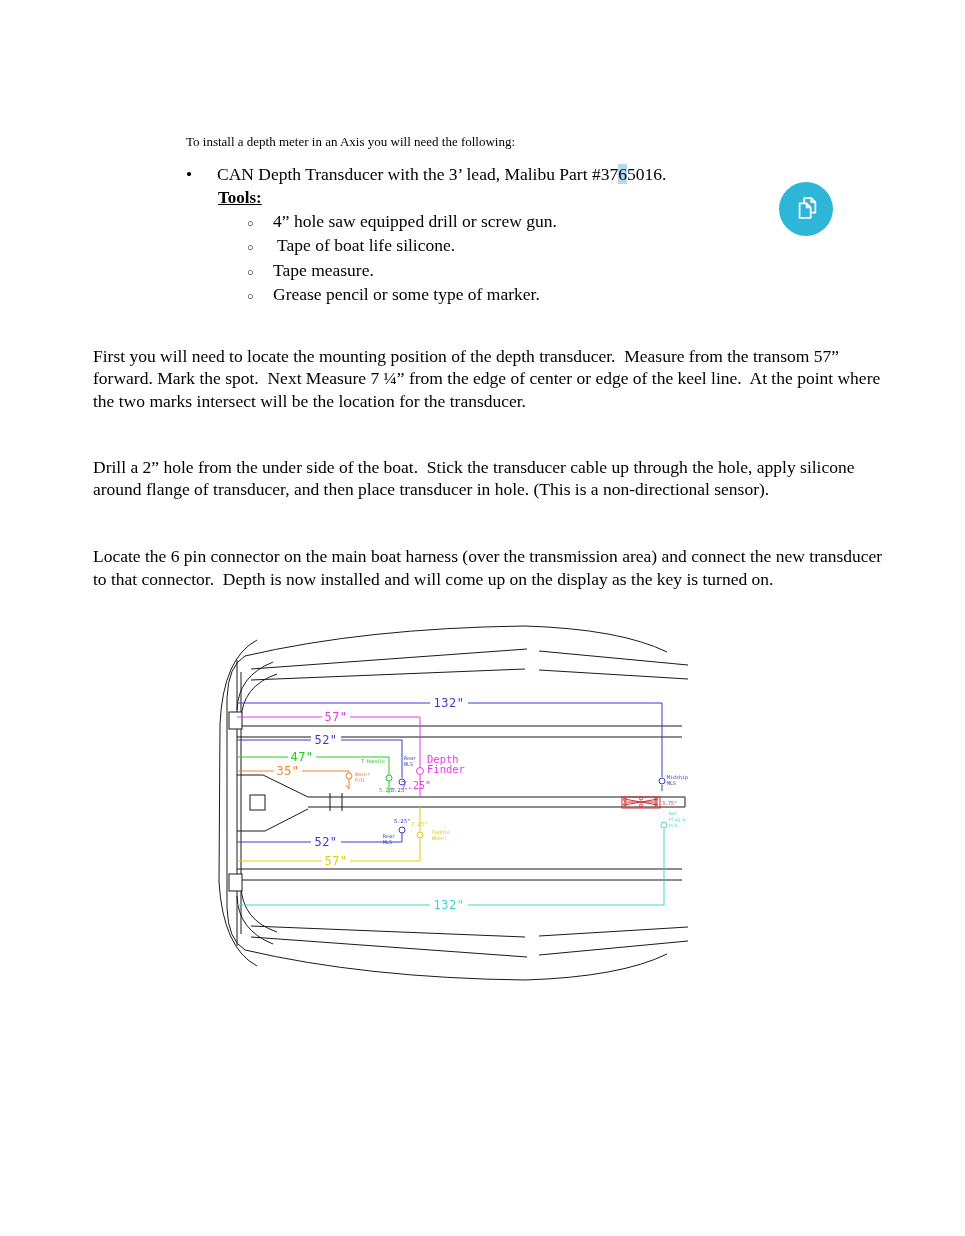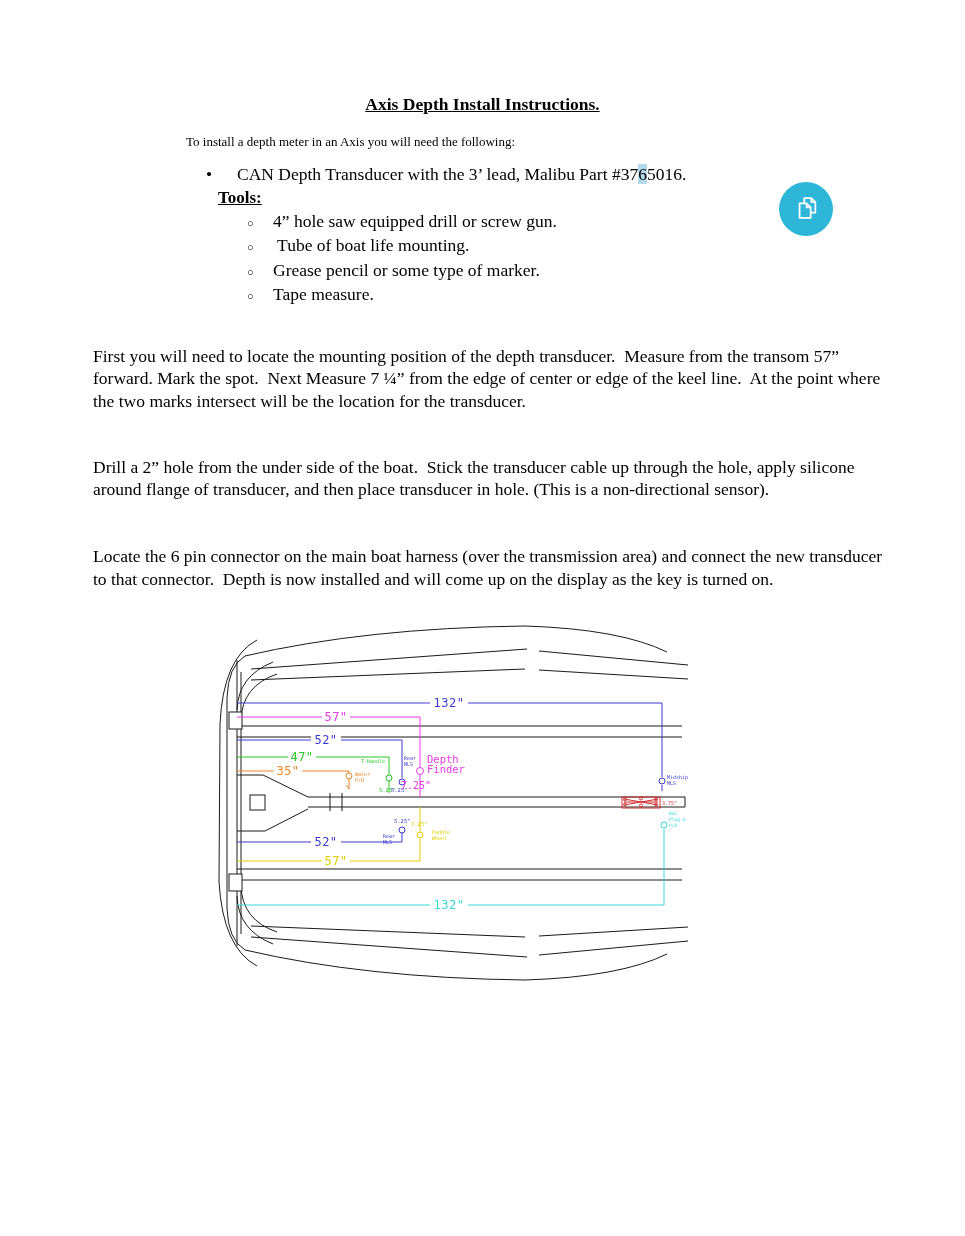--- a/index.html
+++ b/index.html
@@ -1,21 +1,21 @@
 <!DOCTYPE html>
 <html><head>
 <meta charset="utf-8">
 <style>
   html,body{margin:0;padding:0;background:#fff;}
   .page{position:relative;width:965px;height:1236px;background:#fff;overflow:hidden;
         font-family:"Liberation Serif", serif;color:#000;}
   .title{position:absolute;top:94px;left:0;width:965px;text-align:center;
          font-size:17.5px;font-weight:bold;text-decoration:underline;}
   .intro{position:absolute;top:134px;left:186px;font-size:13px;}
-  .bullet-row{position:absolute;top:164px;left:186px;font-size:17.5px;margin-left:20px;}
+  .bullet-row{position:absolute;top:164px;left:186px;font-size:17.5px;}
   .bullet-dot{display:inline-block;width:31px;}
   .hl{background:#b3d9ec;}
   .tools-heading{position:absolute;top:188px;left:218px;font-size:17px;
                  font-weight:bold;text-decoration:underline;}
   .tools-list{position:absolute;top:210px;left:247px;font-size:17.5px;line-height:22.4px;}
   .tool-row{white-space:pre-wrap;}
   .tool-marker{display:inline-block;width:26px;font-size:11px;}
   .bodyblock{position:absolute;left:93px;width:790px;font-size:17.5px;line-height:22.4px;
              white-space:pre-wrap;}
   .block-a{top:300px;}
@@ -25,35 +25,34 @@
              cursor:pointer;padding:0;}
   .diagram{position:absolute;left:215px;top:612px;width:520px;height:390px;}
   svg text{font-family:"DejaVu Sans Mono", monospace;}
   .dimtext{letter-spacing:0.5px;}
 </style>
 </head>
 <body>
 
 <div class="page">
 
-  <div class="title">Axis Depth Install Instructions.</div>
 
   <div class="intro">To install a depth meter in an Axis you will need the following:</div>
 
   <div class="bullet-row">
     <span class="bullet-dot">•</span><span>CAN Depth Transducer with the 3’ lead, Malibu Part #37</span><span class="hl">6</span><span>5016.</span>
   </div>
 
   <div class="tools-heading">Tools:</div>
 
   <div class="tools-list">
     <div class="tool-row"><span class="tool-marker">○</span><span>4” hole saw equipped drill or screw gun.</span></div>
-    <div class="tool-row"><span class="tool-marker">○</span><span> Tube of boat life mounting.</span></div>
+    <div class="tool-row"><span class="tool-marker">○</span><span> Tape of boat life silicone.</span></div>
+    <div class="tool-row"><span class="tool-marker">○</span><span>Tape measure.</span></div>
     <div class="tool-row"><span class="tool-marker">○</span><span>Grease pencil or some type of marker.</span></div>
-    <div class="tool-row"><span class="tool-marker">○</span><span>Tape measure.</span></div>
   </div>
 
   <div class="bodyblock block-a">
     <div>First you will need to locate the mounting position of the depth transducer.  Measure from the transom 57” forward. Mark the spot.  Next Measure 7 ¼” from the edge of center or edge of the keel line.  At the point where the two marks intersect will be the location for the transducer.</div>
   </div>
 
   <div class="bodyblock block-b">
     <div>Drill a 2” hole from the under side of the boat.  Stick the transducer cable up through the hole, apply silicone around flange of transducer, and then place transducer in hole. (This is a non-directional sensor).</div>
     <div>Locate the 6 pin connector on the main boat harness (over the transmission area) and connect the new transducer to that connector.  Depth is now installed and will come up on the display as the key is turned on.</div>
   </div>

